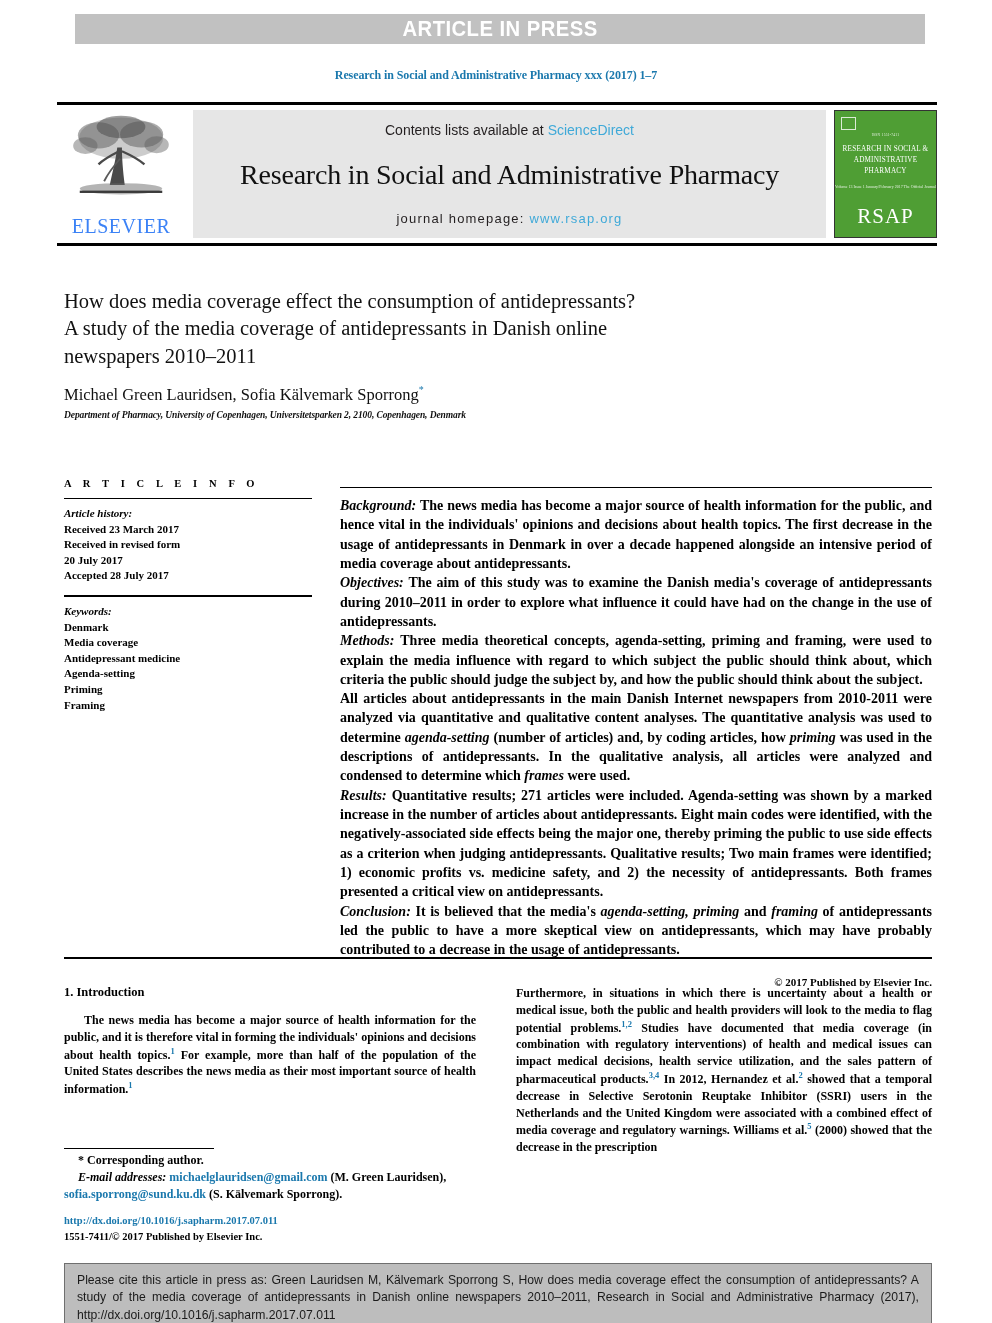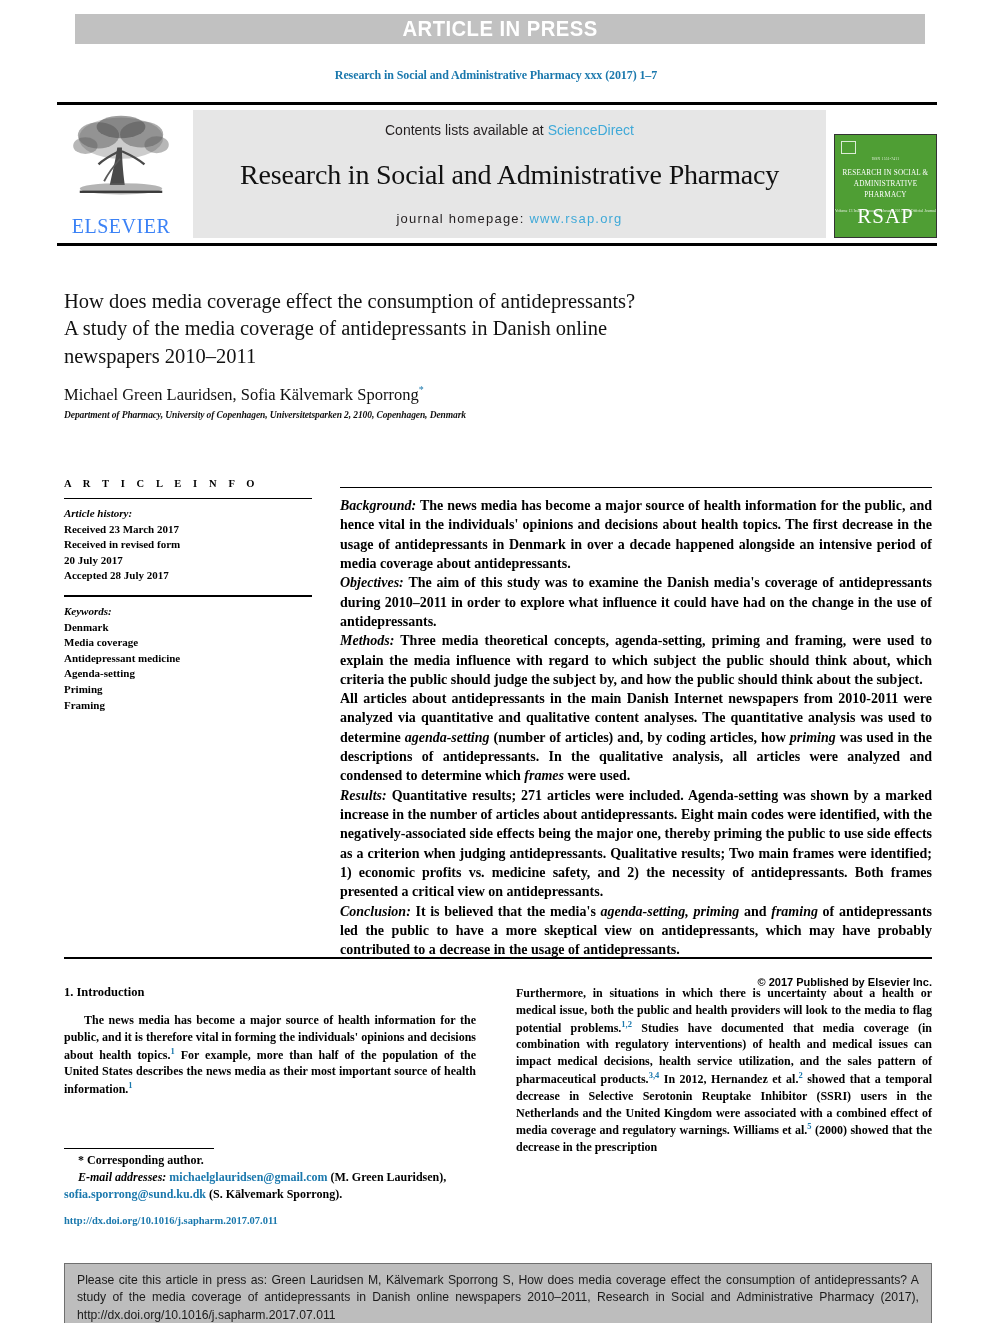--- a/index.html
+++ b/index.html
@@ -127,21 +127,20 @@
   .cover-thumb {
     width: 103px;
     flex: 0 0 103px;
     background: #4f9e34;
     border: 1px solid #333;
     position: relative;
     display: flex;
     flex-direction: column;
     align-items: center;
     box-sizing: border-box;
-    margin-top: 24px;
   }
   .cover-badge {
     position: absolute;
     left: 6px; top: 6px;
     width: 13px; height: 11px;
     border: 1px solid rgba(255,255,255,0.8);
   }
   .cover-tiny {
     margin-top: 22px;
     font-size: 3.5px;
@@ -234,21 +233,21 @@
     font-size: 14px;
     line-height: 1.38;
     text-align: justify;
     color: #000;
   }
   .abs-body p { margin: 0; }
   .abs-body .ital { font-style: italic; }
   .copyright {
     margin-top: 16px;
     text-align: right;
-    font-family: Liberation Sans, sans-serif;
+    font-family: Liberation Serif, serif;
     font-weight: bold;
     font-size: 11px;
   }
   .abs-rule-bottom {
     position: absolute;
     left: 64px;
     top: 957px;
     width: 868px;
     border-top: 2.5px solid #000;
   }
@@ -444,17 +443,18 @@
 </div>
 
 <div class="footnote-rule"></div>
 <div class="footnotes">
   <div class="fn-indent"><span>*</span><span> Corresponding author.</span></div>
   <div><span class="fn-indent ital">E-mail addresses:</span> <span class="lnk">michaelglauridsen@gmail.com</span><span> (M. Green Lauridsen), </span><span class="lnk">sofia.sporrong@sund.ku.dk</span><span> (S. Kälvemark Sporrong).</span></div>
 </div>
 
 <div class="doi-block">
   <div class="doi-link">http://dx.doi.org/10.1016/j.sapharm.2017.07.011</div>
+  <div>1551-7411/© 2017 Published by Elsevier Inc.</div>
 </div>
 
 <div class="cite-box">
   <p class="cite-text">Please cite this article in press as: Green Lauridsen M, Kälvemark Sporrong S, How does media coverage effect the consumption of antidepressants? A study of the media coverage of antidepressants in Danish online newspapers 2010–2011, Research in Social and Administrative Pharmacy (2017), http://dx.doi.org/10.1016/j.sapharm.2017.07.011</p>
 </div>
 
 </body></html>

